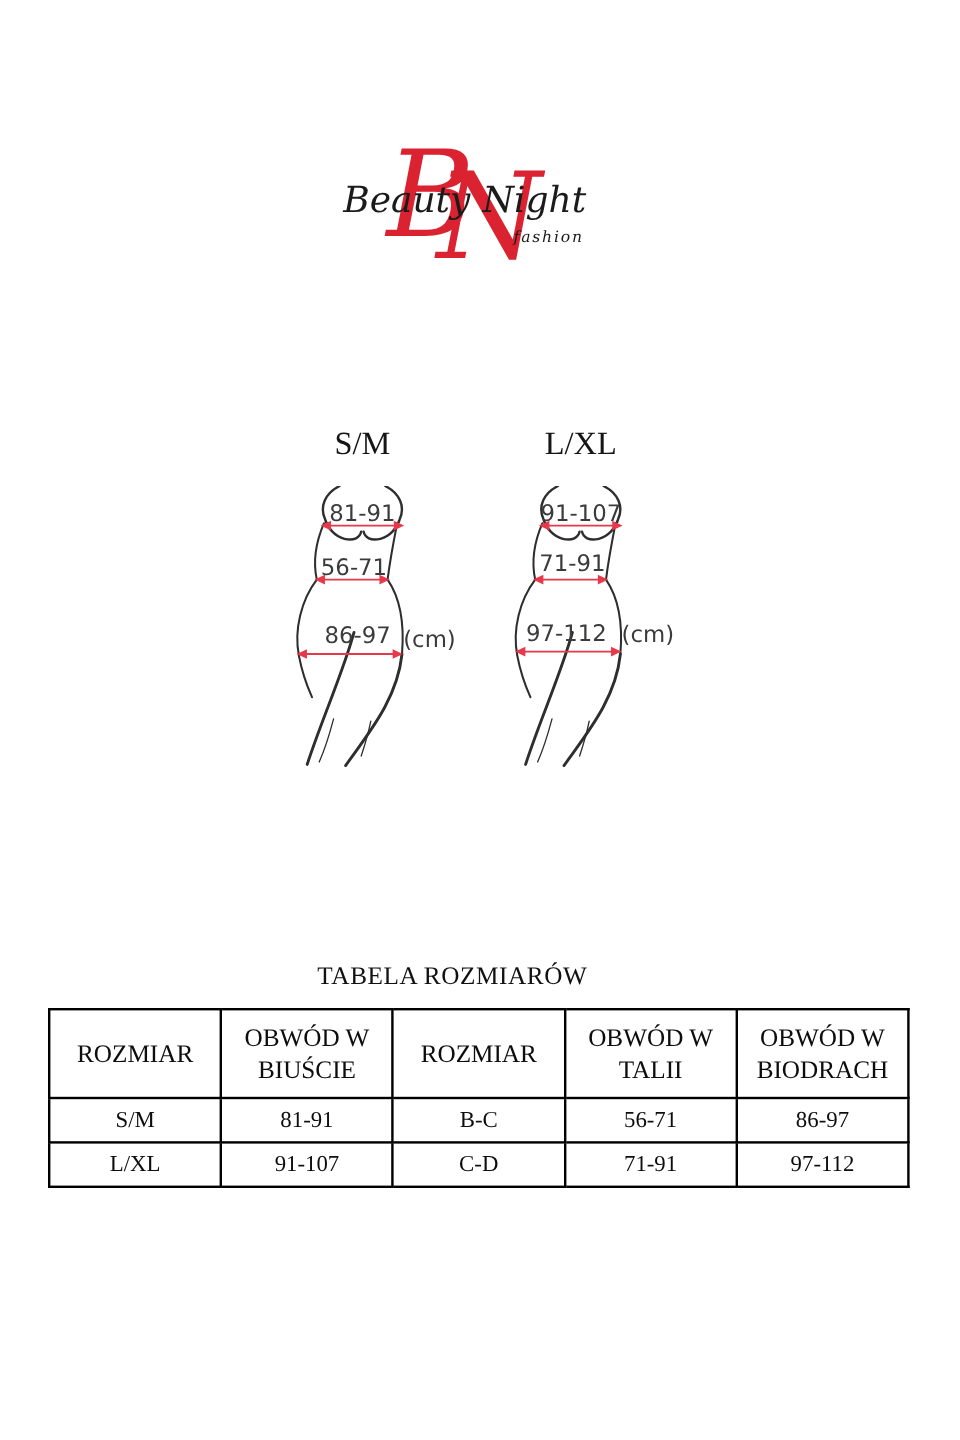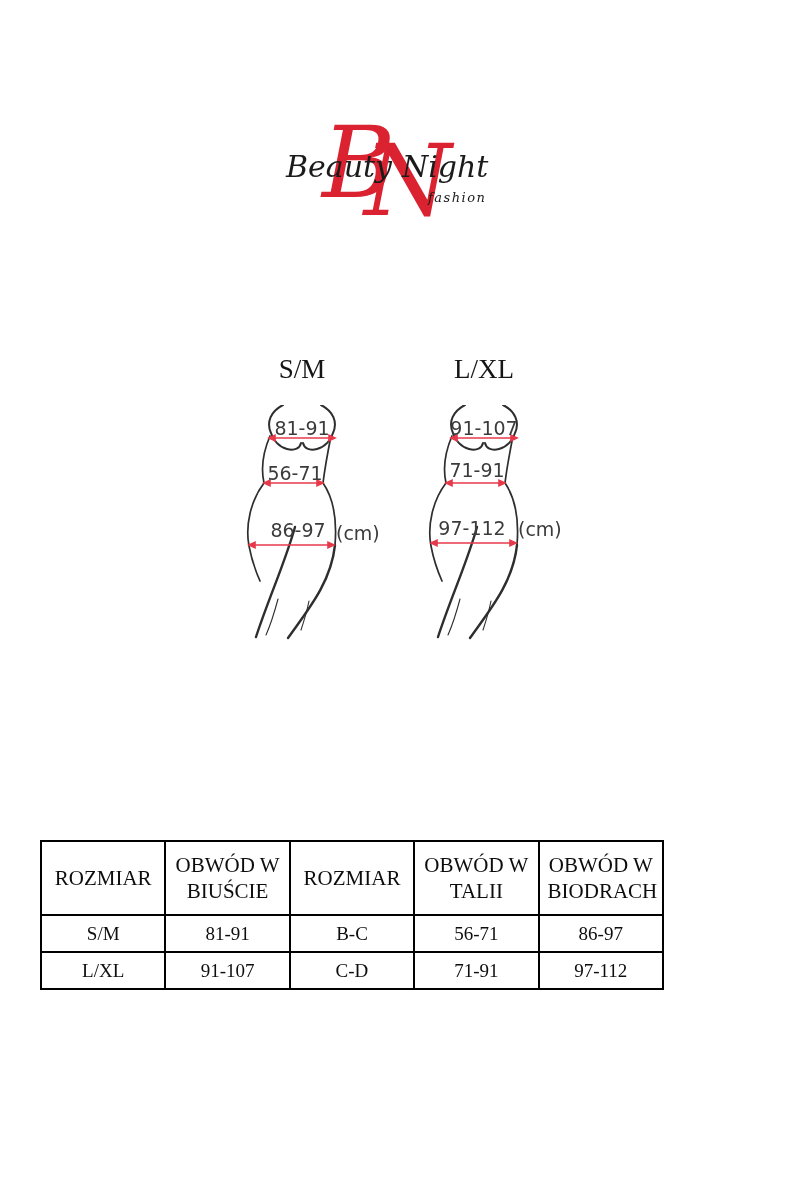--- a/index.html
+++ b/index.html
@@ -42,21 +42,21 @@
   .meas.cm{left:93px;top:149px;text-align:right;margin-top:22px;}
   .fig-lxl .meas.cm{top:145px;}
 
   
   .table-title{
     position:absolute;top:801px;left:0;width:754px;
     text-align:center;font-size:21px;letter-spacing:.5px;color:#111;
     font-family:"Liberation Serif",serif;
   }
   table.size-table{
-    position:absolute;left:40px;top:840px;width:624px;
+    position:absolute;left:40px;top:840px;width:718px;
     border-collapse:collapse;table-layout:fixed;
     font-family:"Liberation Serif",serif;
   }
   .size-table th,.size-table td{
     border:2px solid #000;
     text-align:center;vertical-align:middle;
     font-weight:normal;color:#0d0d0d;
   }
   .size-table th{font-size:21px;line-height:1.25;height:68px;padding:2px 8px;}
   .size-table td{font-size:19px;height:35px;padding:0 4px;}
@@ -141,20 +141,21 @@
             <polygon points="91,138 85,135.2 85,140.8"></polygon>
         </g>
       </g>
     </svg>
     <div class="meas bust">91-107</div>
     <div class="meas waist">71-91</div>
     <div class="meas hip">97-112</div>
     <div class="meas cm">(cm)</div>
   </div>
 
+  <div class="table-title">TABELA ROZMIARÓW</div>
 
   <table class="size-table">
     <thead>
       <tr>
         <th>ROZMIAR</th>
         <th>OBWÓD W BIUŚCIE</th>
         <th>ROZMIAR</th>
         <th>OBWÓD W TALII</th>
         <th>OBWÓD W BIODRACH</th>
       </tr>

